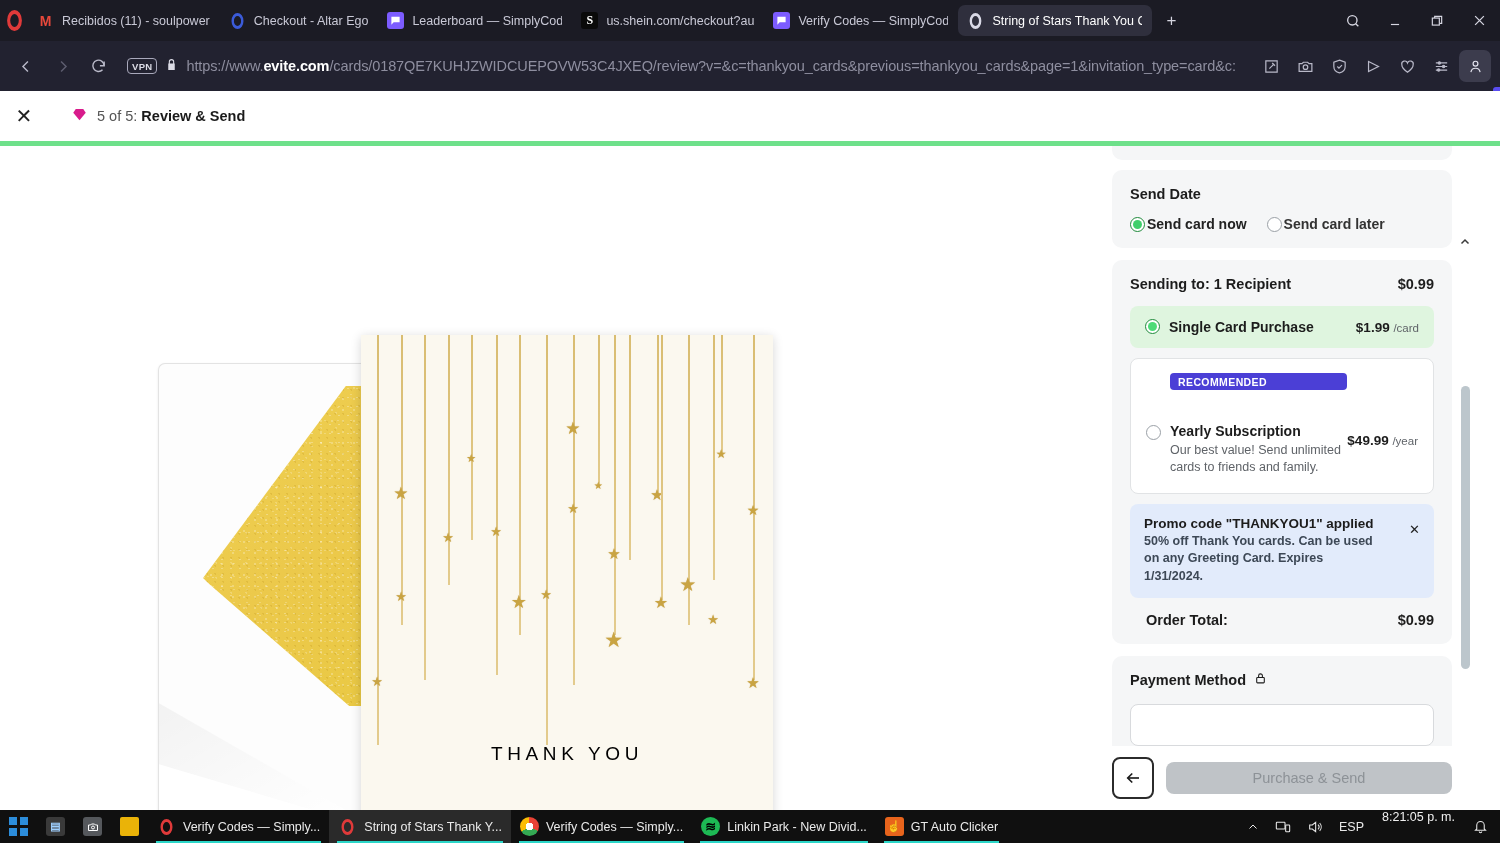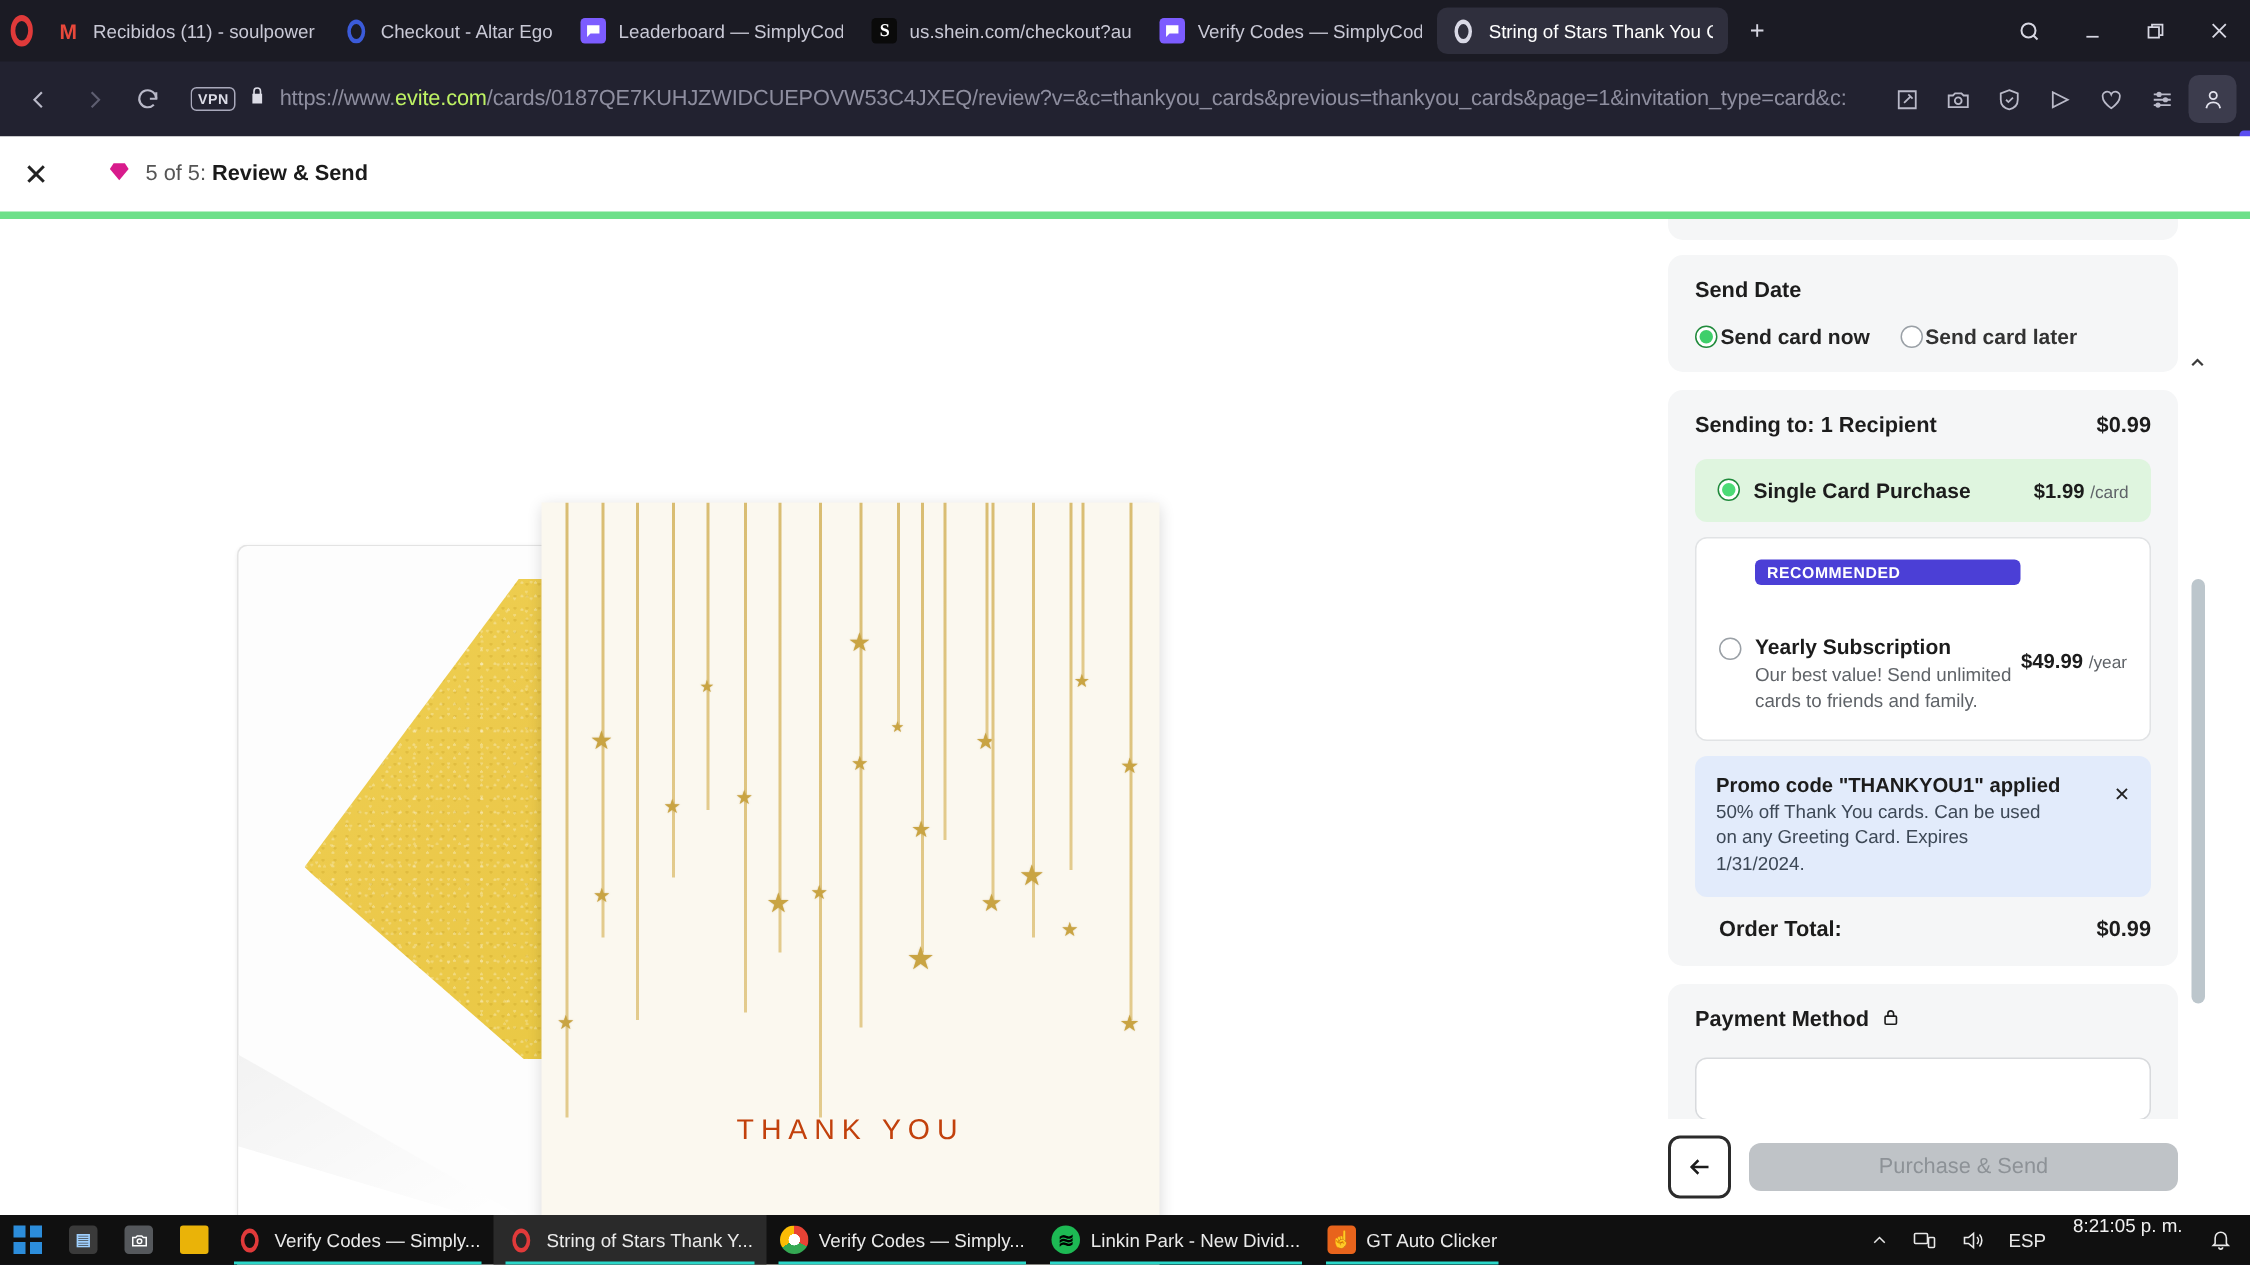--- a/index.html
+++ b/index.html
@@ -107,21 +107,21 @@
   .vpn-badge {
     border: 1.6px solid #a9a9bb; border-radius: 4px;
     color: #dcdce6; font-size: 9.5px; font-weight: 700;
     padding: 2px 4px 1px; letter-spacing: .3px; flex: 0 0 auto;
   }
   .lock { flex: 0 0 auto; color: #dcdce6; }
   .urltext {
     font-size: 14.5px; white-space: nowrap; overflow: hidden;
     color: #8e8e9f; letter-spacing: -0.1px;
   }
-  .urltext .dom { color: #bef264; font-weight: 400; }
+  .urltext .dom { color: #ffffff; font-weight: 700; }
   .addr-icons { display: flex; align-items: center; gap: 2px; flex: 0 0 auto; }
   .addr-icon {
     width: 32px; height: 32px; display: flex; align-items: center; justify-content: center;
     color: #b9b9c8; border-radius: 7px;
   }
   .addr-icon.profile { background: #3c3c4d; color: #e3e3ee; }
   .side-accent {
     position: absolute; right: 0; top: 46px; width: 7px; height: 40px;
     background: #5a4df0; border-radius: 3px 0 0 3px;
   }
@@ -218,21 +218,21 @@
   .star {
     position: absolute;
     color: #c9a443;
     line-height: 1;
     text-shadow: 0 0 1px rgba(180,140,50,.6);
   }
   #card .thankyou {
     position: absolute; left: 0; right: 0; top: 408px;
     text-align: center;
     font-size: 19px; letter-spacing: 4.6px;
-    color: #c2410c; font-weight: 500;
+    color: #000000; font-weight: 500;
     font-family: "Liberation Sans", sans-serif;
   }
 
   
   #sidebar {
     position: absolute; right: 0; top: 0; width: 400px; height: 664px;
     background: #ffffff;
   }
   #sidescroll {
     position: absolute; left: 0; top: 0; width: 400px; height: 600px;
@@ -295,21 +295,21 @@
     margin-left: 24px;
   }
   .opt-card.plain .stack { display: flex; flex-direction: column; gap: 26px; }
 
   .promo {
     background: #e2ebfb; border-radius: 8px; padding: 12px 14px;
     display: flex; align-items: flex-start; justify-content: space-between;
     gap: 10px; margin-bottom: 14px;
   }
   .promo-title { font-size: 13.5px; font-weight: 700; color: #1c1c1c; }
-  .promo-desc { font-size: 12.5px; color: #3d4856; line-height: 1.42; margin-top: 2px; max-width: 230px; }
+  .promo-desc { font-size: 12.5px; color: #3d4856; line-height: 1.42; margin-top: 2px; max-width: 230px; font-weight: bold; }
   .promo-x { color: #222; font-size: 13px; flex: 0 0 auto; margin-top: 6px; }
 
   .totalrow { display: flex; align-items: center; justify-content: space-between; }
   .totalrow .lbl { font-size: 14.5px; font-weight: 700; color: #1c1c1c; margin-left: 16px; }
   .totalrow .amt { font-size: 14.5px; font-weight: 700; color: #1c1c1c; }
 
   .pay-title {
     font-size: 14.5px; font-weight: 700; color: #1c1c1c;
     display: flex; align-items: center; gap: 8px;
   }

